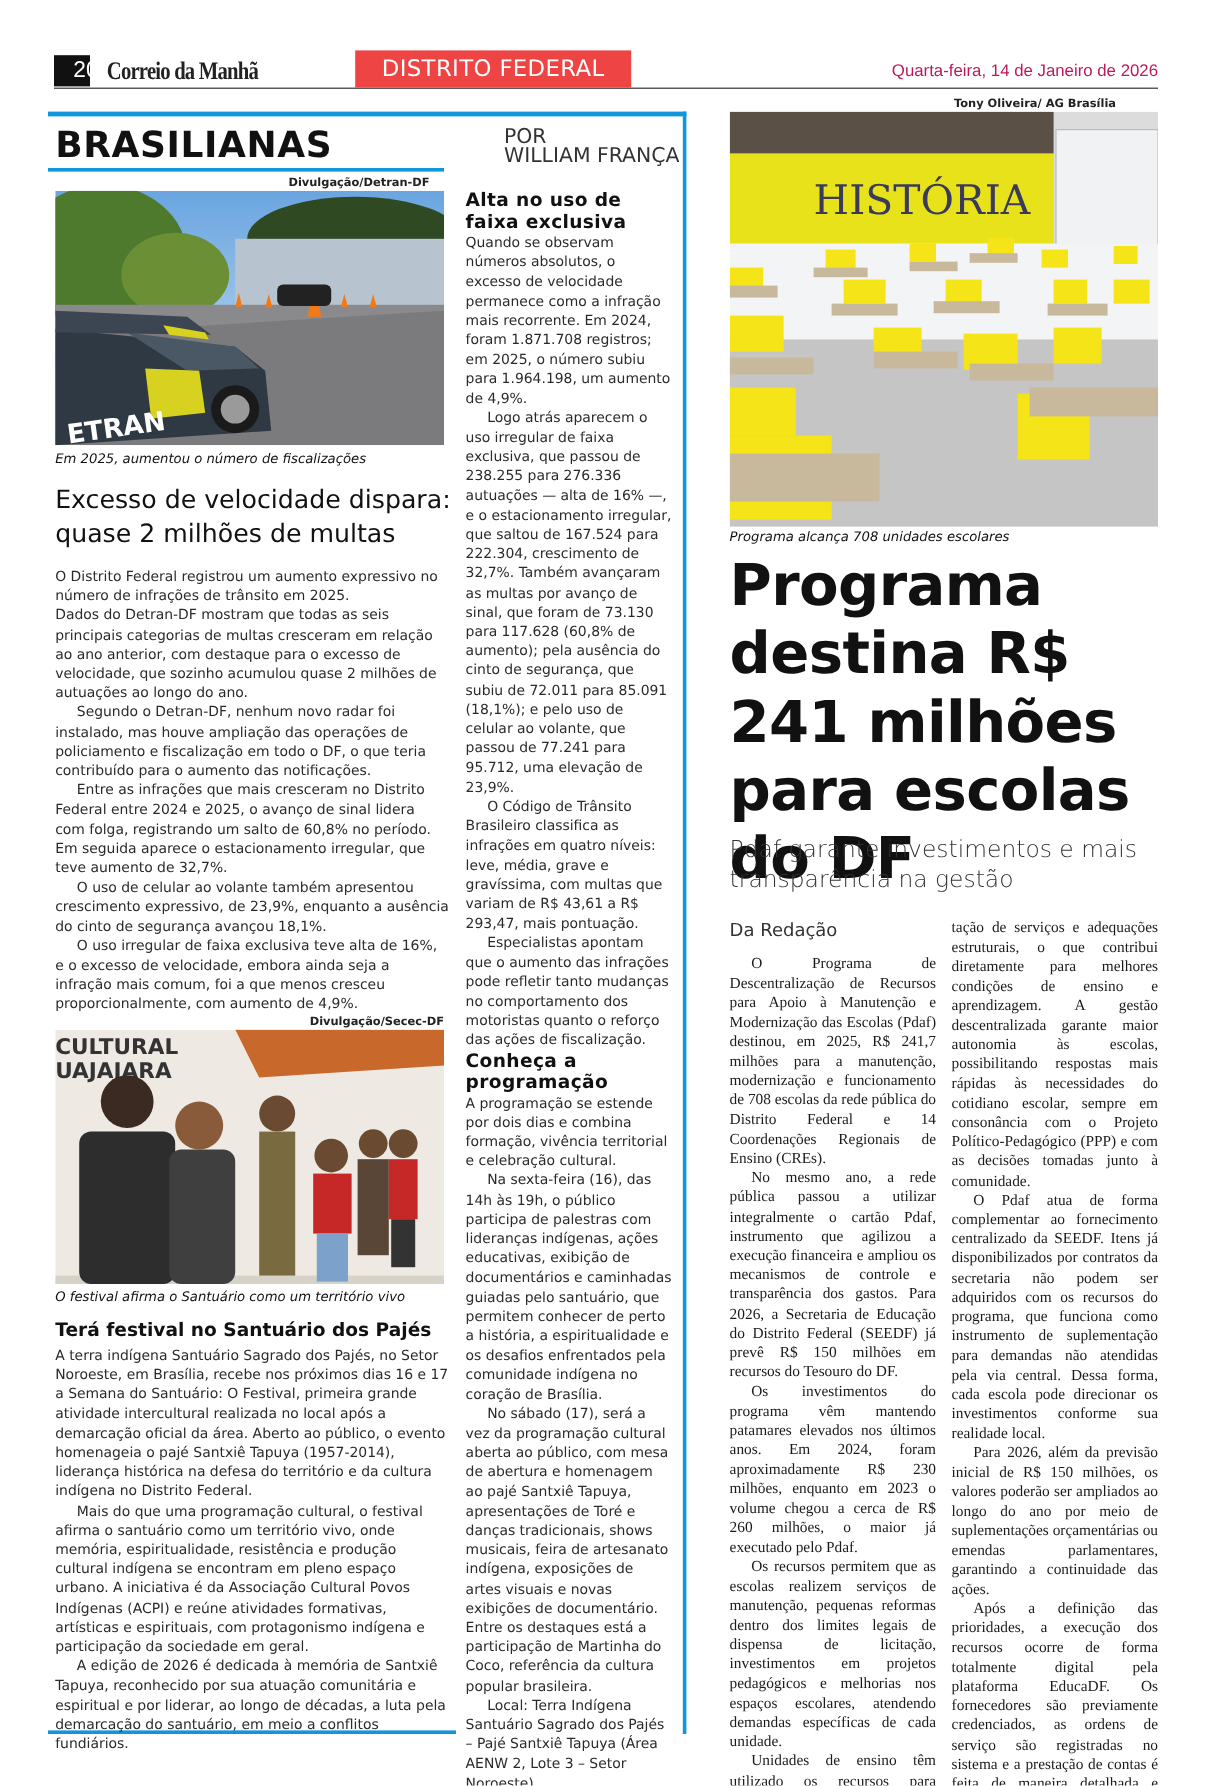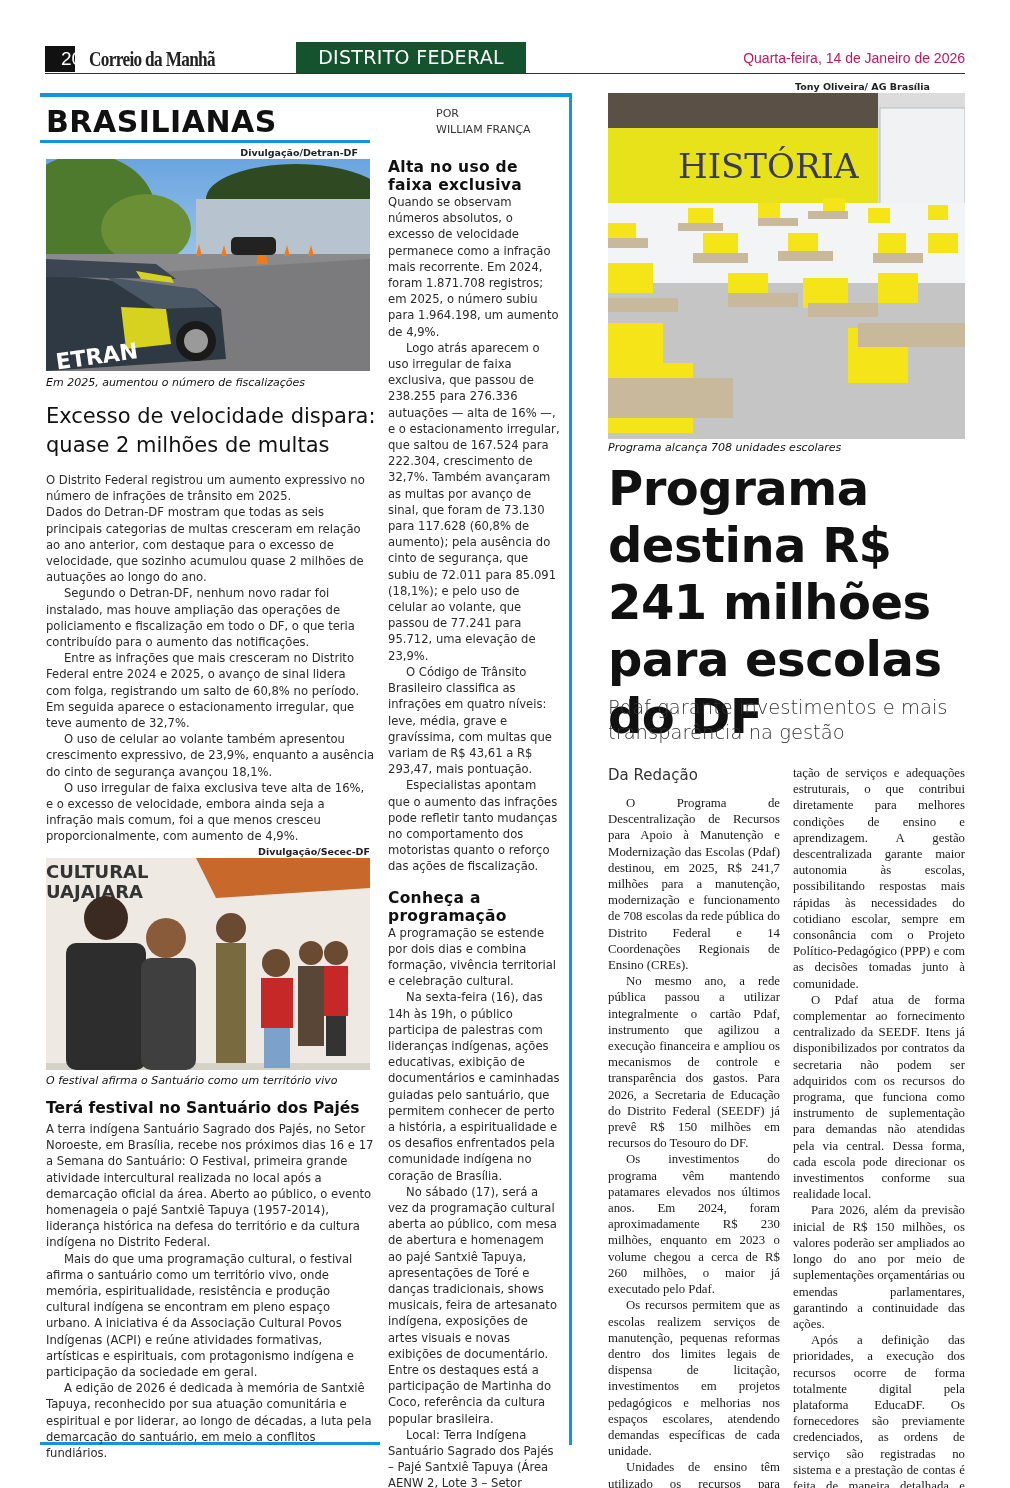--- a/index.html
+++ b/index.html
@@ -3,30 +3,30 @@
 <meta charset="utf-8">
 <style>
   * { box-sizing: border-box; margin: 0; padding: 0; }
   html, body { width: 1010px; height: 1488px; background: #ffffff; overflow: hidden; }
   body { position: relative; font-family: "DejaVu Sans", sans-serif; color: #222; }
 
   
   .masthead { position: absolute; left: 45px; top: 46px; width: 920px; height: 28px; border-bottom: 1.5px solid #333; }
   .page-num { position: absolute; left: 0; top: 0; width: 30px; height: 26px; background: #111; color: #fff; font-size: 19px; line-height: 26px; text-align: center; font-family: "Liberation Sans", sans-serif; padding-left: 16px; }
   .paper-name { position: absolute; left: 44px; top: 0; font-family: "Liberation Serif", serif; font-size: 21px; font-weight: bold; line-height: 26px; letter-spacing: -0.8px; transform: scaleX(0.82); transform-origin: left center; }
-  .section-label { position: absolute; left: 251px; top: -4px; height: 31px; width: 230px; background: #14532d; color: #fff; font-family: "DejaVu Sans", sans-serif; font-size: 19px; line-height: 31px; text-align: center; letter-spacing: 0.3px; }
+  .section-label { position: absolute; left: 251px; top: -4px; height: 31px; width: 230px; background: #ef4444; color: #fff; font-family: "DejaVu Sans", sans-serif; font-size: 19px; line-height: 31px; text-align: center; letter-spacing: 0.3px; }
   .date { position: absolute; right: 0; top: 4px; font-size: 14px; color: #be185d; font-family: "Liberation Sans", sans-serif; }
 
   
   .brasilianas-box { position: absolute; left: 40px; top: 93px; width: 532px; height: 1352px; border-top: 4px solid #1296db; border-right: 3px solid #1296db; }
   .box-bottom-rule { position: absolute; left: 40px; top: 1442px; width: 340px; height: 3px; background: #1296db; }
   .inner-rule { position: absolute; left: 40px; top: 140px; width: 330px; height: 3px; background: #1296db; }
 
   .col-title { position: absolute; left: 46px; top: 104px; font-size: 30px; font-weight: bold; letter-spacing: 0.5px; color: #111; }
-  .byline { position: absolute; left: 420px; top: 106px; font-size: 11px; line-height: 16px; color: #333; margin-left: 16px; }
+  .byline { position: absolute; left: 420px; top: 106px; font-size: 17px; line-height: 16px; color: #333; }
 
   .credit { position: absolute; font-size: 9.5px; font-weight: bold; color: #222; text-align: right; }
   .caption { position: absolute; font-size: 11px; font-style: italic; color: #111; }
 
   .photo { position: absolute; overflow: hidden; }
 
   .col-text { position: absolute; font-size: 11.6px; line-height: 16.2px; color: #2a2a2a; }
   .col-text p { text-indent: 0; }
   .col-text p.ind { text-indent: 18px; }
 
@@ -105,21 +105,21 @@
   <p class="ind">O uso de celular ao volante também apresentou crescimento expressivo, de 23,9%, enquanto a ausência do cinto de segurança avançou 18,1%.</p>
   <p class="ind">O uso irregular de faixa exclusiva teve alta de 16%, e o excesso de velocidade, embora ainda seja a infração mais comum, foi a que menos cresceu proporcionalmente, com aumento de 4,9%.</p>
 </div>
 
 <div class="col-text" style="left:388px; top:158px; width:172px;">
   <div class="sub-h">Alta no uso de faixa exclusiva</div>
   <p>Quando se observam números absolutos, o excesso de velocidade permanece como a infração mais recorrente. Em 2024, foram 1.871.708 registros; em 2025, o número subiu para 1.964.198, um aumento de 4,9%.</p>
   <p class="ind">Logo atrás aparecem o uso irregular de faixa exclusiva, que passou de 238.255 para 276.336 autuações — alta de 16% —, e o estacionamento irregular, que saltou de 167.524 para 222.304, crescimento de 32,7%. Também avançaram as multas por avanço de sinal, que foram de 73.130 para 117.628 (60,8% de aumento); pela ausência do cinto de segurança, que subiu de 72.011 para 85.091 (18,1%); e pelo uso de celular ao volante, que passou de 77.241 para 95.712, uma elevação de 23,9%.</p>
   <p class="ind">O Código de Trânsito Brasileiro classifica as infrações em quatro níveis: leve, média, grave e gravíssima, com multas que variam de R$ 43,61 a R$ 293,47, mais pontuação.</p>
   <p class="ind">Especialistas apontam que o aumento das infrações pode refletir tanto mudanças no comportamento dos motoristas quanto o reforço das ações de fiscalização.</p>
-  <div class="sub-h" style="margin-top:14px;">Conheça a programação</div>
+  <div class="sub-h" style="">Conheça a programação</div>
   <p>A programação se estende por dois dias e combina formação, vivência territorial e celebração cultural.</p>
   <p class="ind">Na sexta-feira (16), das 14h às 19h, o público participa de palestras com lideranças indígenas, ações educativas, exibição de documentários e caminhadas guiadas pelo santuário, que permitem conhecer de perto a história, a espiritualidade e os desafios enfrentados pela comunidade indígena no coração de Brasília.</p>
   <p class="ind">No sábado (17), será a vez da programação cultural aberta ao público, com mesa de abertura e homenagem ao pajé Santxiê Tapuya, apresentações de Toré e danças tradicionais, shows musicais, feira de artesanato indígena, exposições de artes visuais e novas exibições de documentário. Entre os destaques está a participação de Martinha do Coco, referência da cultura popular brasileira.</p>
   <p class="ind">Local: Terra Indígena Santuário Sagrado dos Pajés – Pajé Santxiê Tapuya (Área AENW 2, Lote 3 – Setor Noroeste)</p>
 
 </div>
 
 <div class="credit" style="left:200px; top:846px; width:170px;">Divulgação/Secec-DF</div>
 <div class="photo" style="left:46px; top:858px; width:324px; height:212px;">
   <svg width="324" height="212" viewBox="0 0 324 212">

